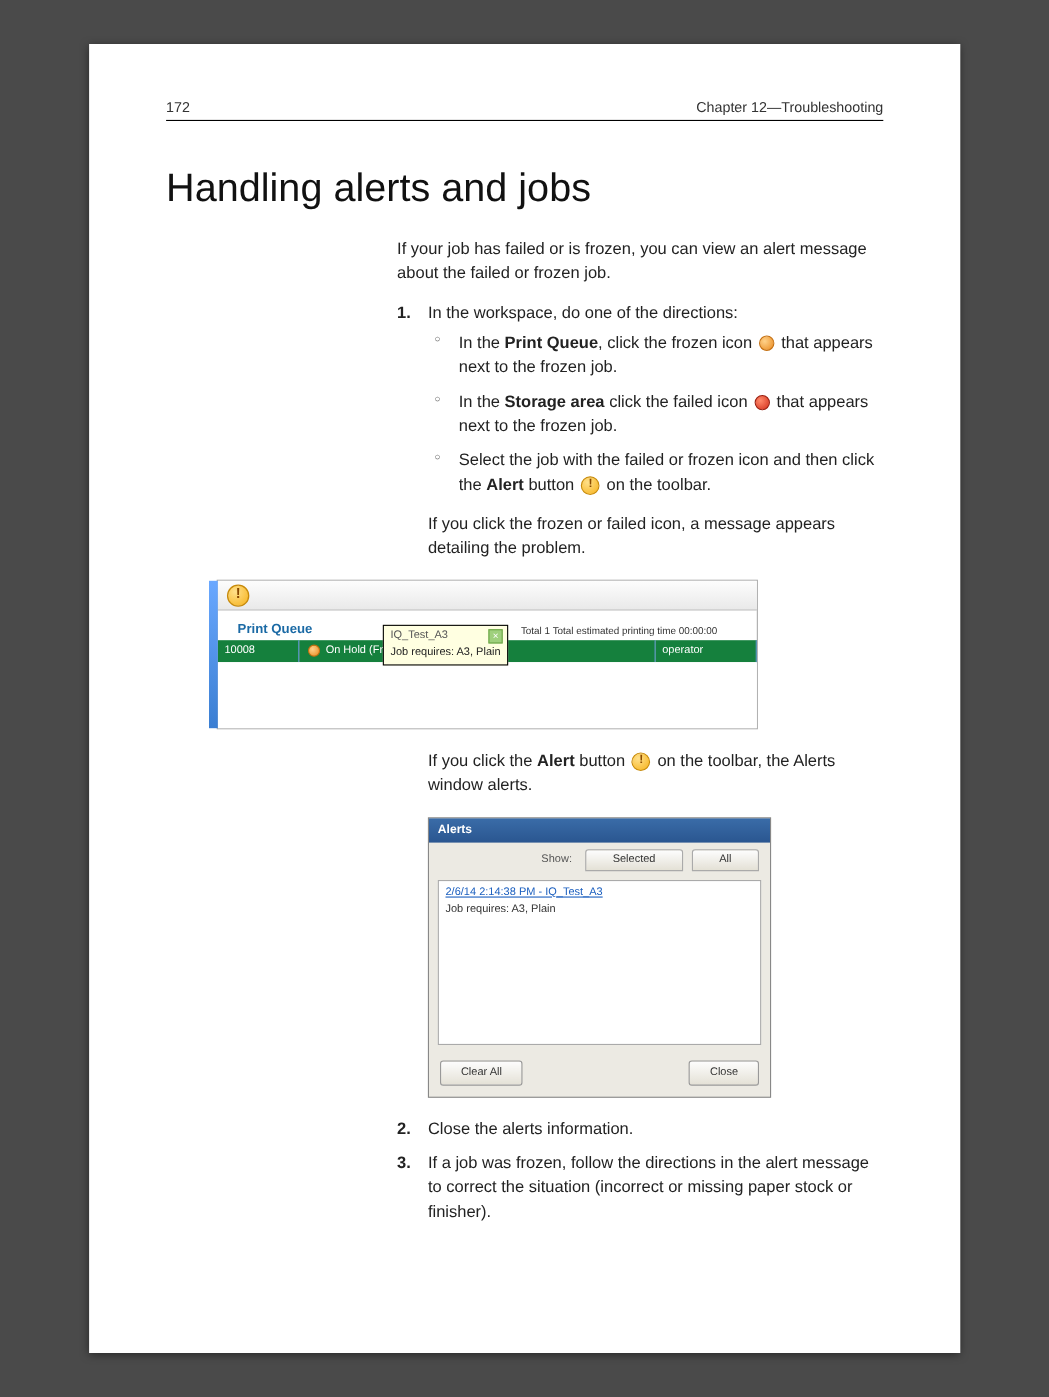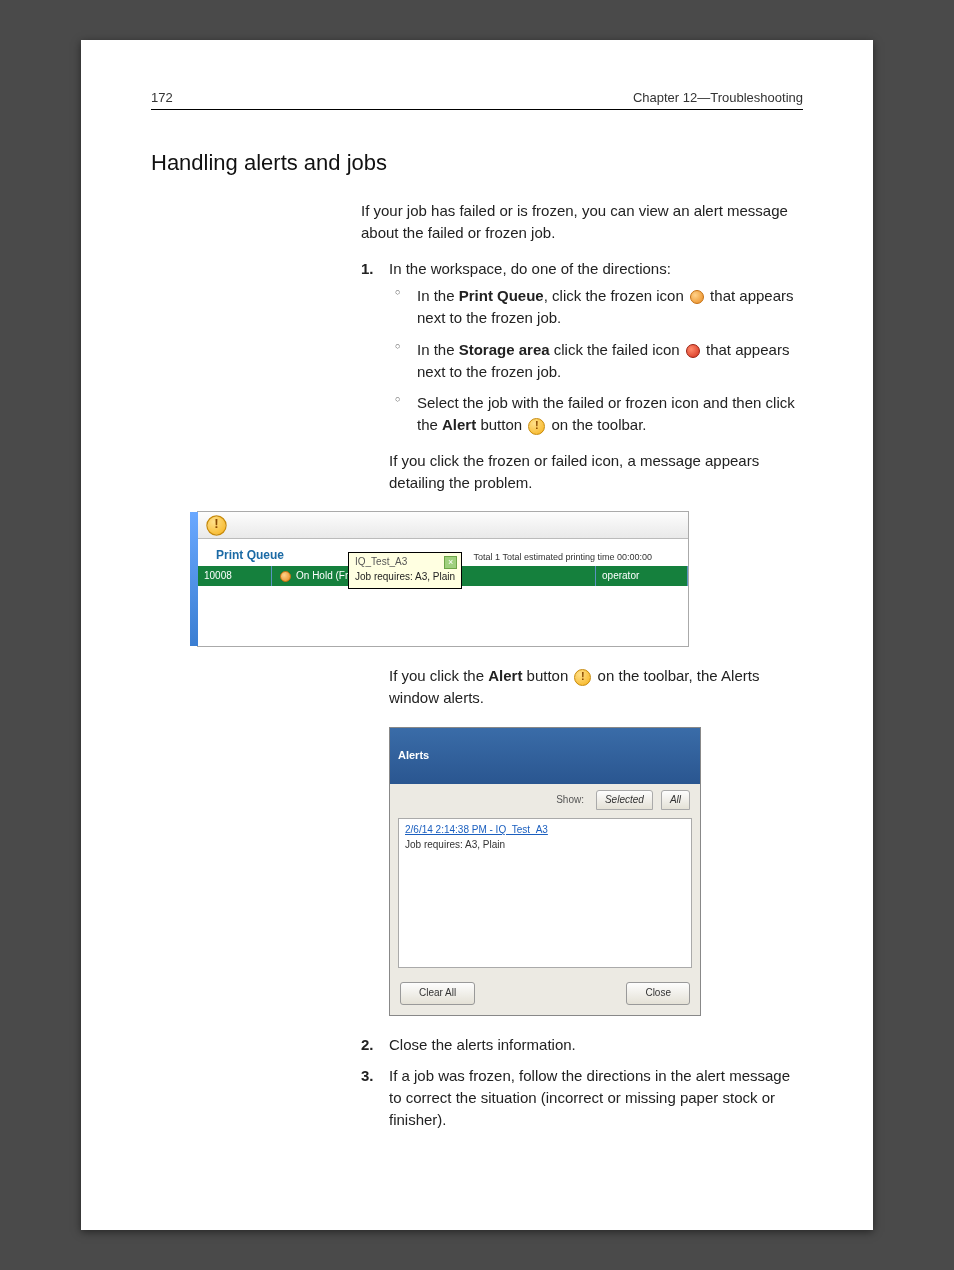--- a/index.html
+++ b/index.html
@@ -22,21 +22,21 @@
   .header-line {
     display: flex;
     justify-content: space-between;
     font-size: 13px;
     color: #333;
     border-bottom: 1px solid #000;
     padding-bottom: 4px;
     margin-bottom: 40px;
   }
   h1.section-title {
-    font-size: 22px;
+    font-size: 36px;
     font-weight: normal;
     margin: 0 0 24px 0;
     color: #111;
   }
   .body-col {
     margin-left: 210px;
     font-size: 15px;
     line-height: 1.45;
     color: #222;
   }
@@ -170,39 +170,38 @@
   .shot-alerts {
     width: 310px;
     background: #eceae3;
     border: 1px solid #888;
     font-size: 10px;
   }
   .shot-alerts .dlg-title {
     background: linear-gradient(#3a6ca8,#2a5690);
     color: #fff;
     font-weight: bold;
-    padding: 20px 8px;
+    padding: 3px 8px;
     font-size: 11px;
   }
   .shot-alerts .tabs-row {
     display: flex;
     align-items: center;
     justify-content: flex-end;
     gap: 8px;
     padding: 6px 10px 8px 10px;
   }
   .shot-alerts .tabs-row .lbl { color: #555; margin-right: 4px; }
   .shot-alerts .tabbtn {
     background: linear-gradient(#fdfdfd,#e4e1d6);
     border: 1px solid #aaa;
     border-radius: 3px 3px 0 0;
-    padding: 2px 8px;
-    font-size: 10px;
-    color: #333;
-    font-style: italic;
+    padding: 2px 24px;
+    font-size: 10px;
+    color: #333;
   }
   .shot-alerts .panel {
     margin: 0 8px 8px 8px;
     background: #fff;
     border: 1px solid #aaa;
     height: 140px;
     padding: 4px 6px;
   }
   .shot-alerts .panel .line1 { color: #1b5fbf; font-size: 10px; text-decoration: underline; }
   .shot-alerts .panel .line2 { color: #333; font-size: 10px; }

